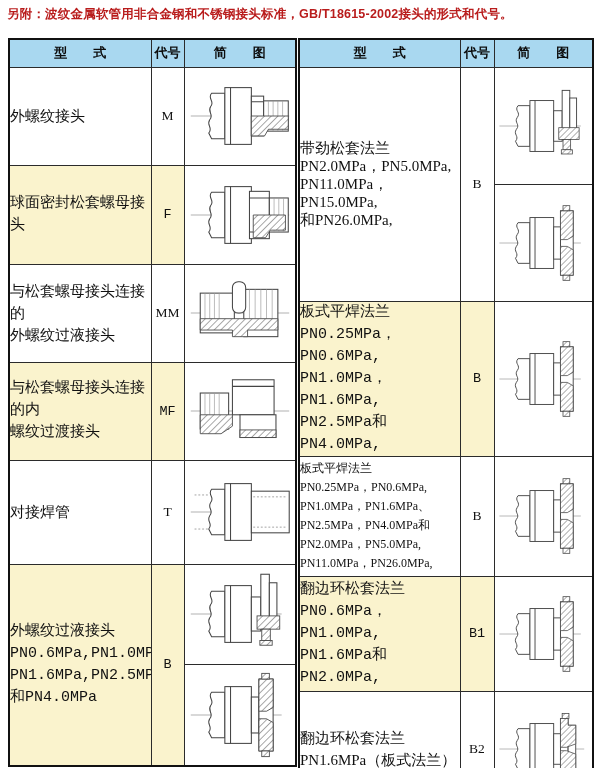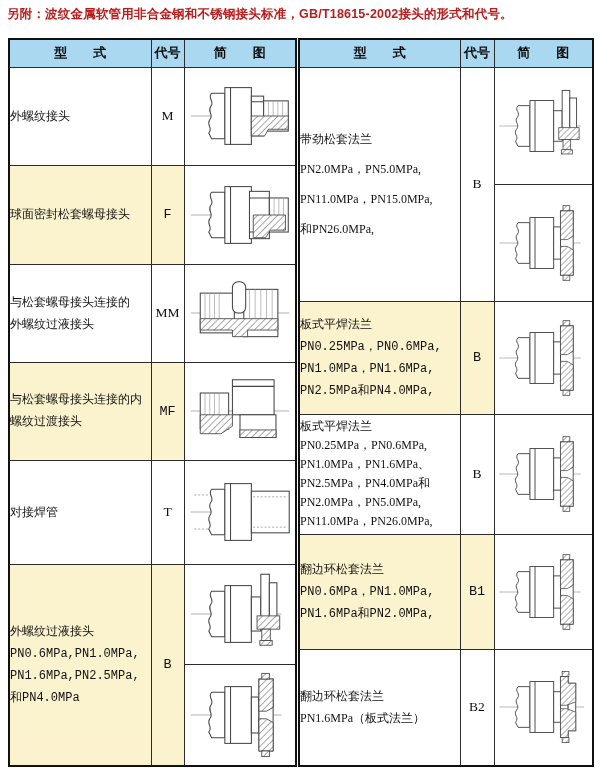--- a/index.html
+++ b/index.html
@@ -22,25 +22,25 @@
     border:2px solid #111;background:#fff;
   }
   table.spec th, table.spec td{
     border:1px solid var(--line);padding:0;overflow:hidden;
   }
   th.colhead{
     background:var(--head-bg);font-weight:bold;font-size:13px;height:28px;
     border-bottom:2px solid #111;color:#0c0c0c;
   }
   td.cell-type{
-    font-family:"Liberation Serif",serif;font-size:12px;line-height:22px;
+    font-family:"Liberation Serif",serif;font-size:15px;line-height:22px;
     padding:4px 3px 4px 8px;white-space:pre-line;vertical-align:middle;text-align:left;
   }
   td.tight{line-height:19px;font-size:12px;}
-  td.roomy{line-height:30px;}
+  td.roomy{line-height:18px;}
   td.cell-code{
     font-family:"Liberation Serif",serif;font-size:13.5px;text-align:center;vertical-align:middle;
   }
   td.cell-diag{text-align:center;vertical-align:middle;background:#fff;}
   td.hl{background:var(--hl-bg);font-family:Liberation Mono, monospace;}
   svg.diag{display:block;margin:0 auto;}
   .defs-holder{position:absolute;width:0;height:0;overflow:hidden;}
 </style>
 </head>
 <body>

